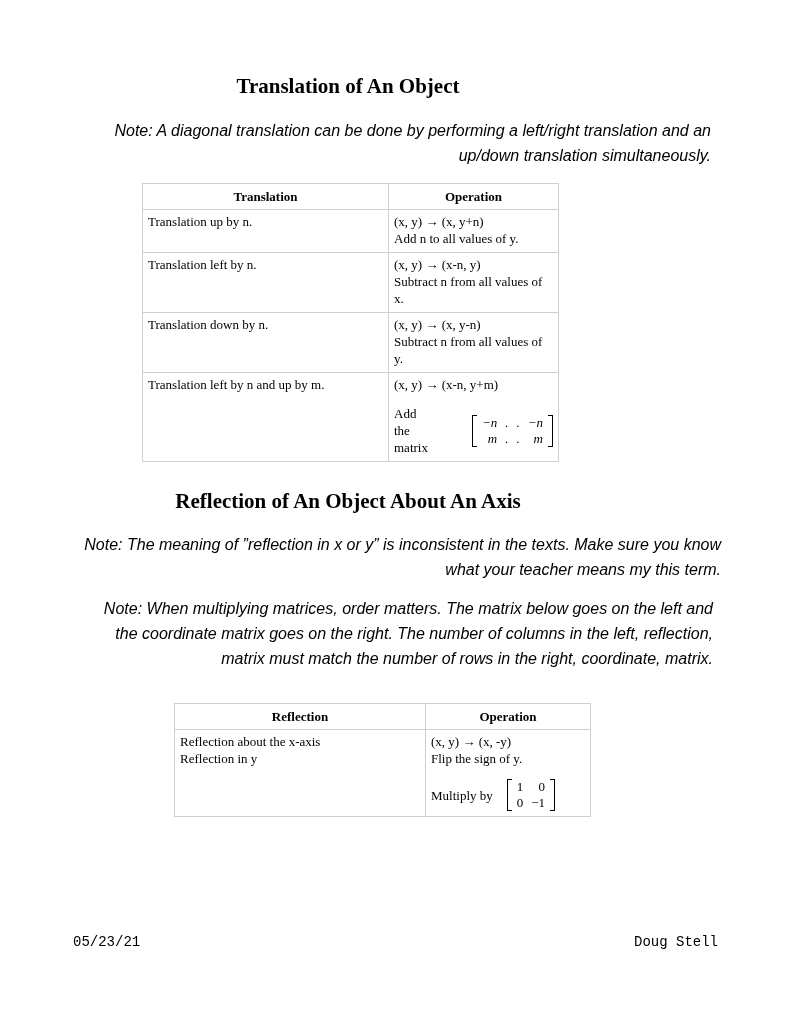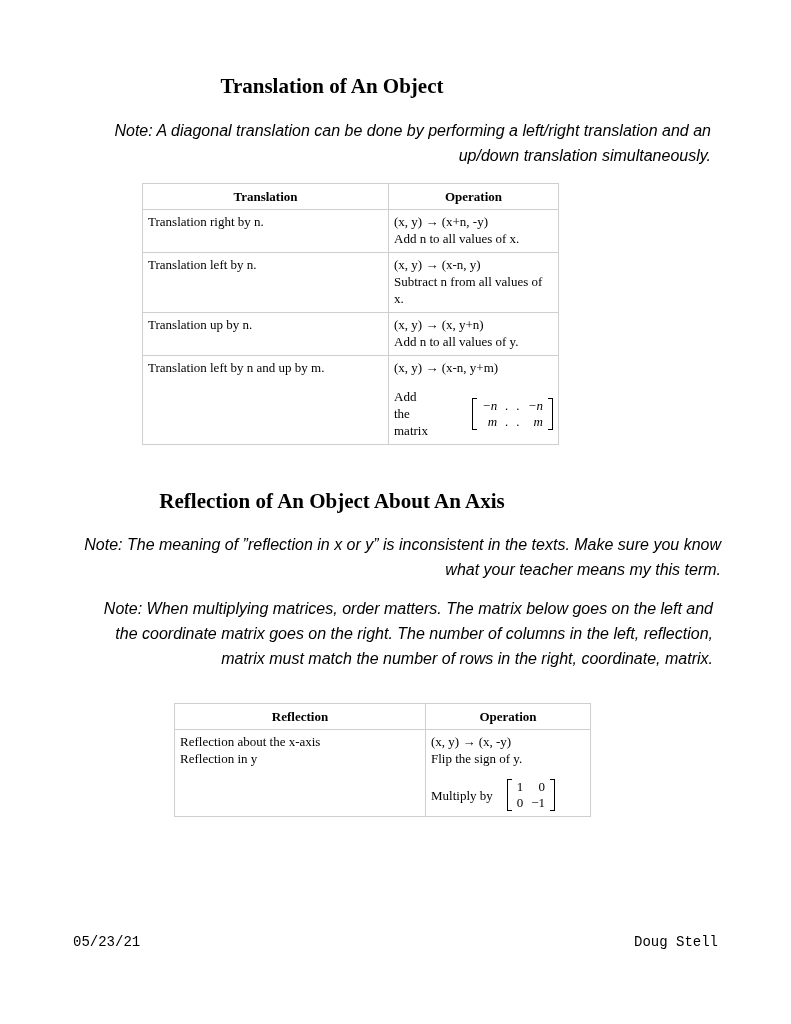--- a/index.html
+++ b/index.html
@@ -1,18 +1,18 @@
 <!DOCTYPE html>
 <html><head>
   <meta charset="utf-8">
   <style>
     html, body { margin: 0; padding: 0; background: #ffffff; }
     body { width: 791px; height: 1024px; position: relative; overflow: hidden; color: #000; }
     .title {
-      position: absolute; left: 0; width: 664px; text-align: center;
+      position: absolute; left: 16px; width: 664px; text-align: center;
       font-family: "Liberation Serif", serif; font-weight: bold; font-size: 21px;
     }
     .note {
       position: absolute; left: 60px; width: 671px; text-align: right;
       font-family: "Liberation Sans", sans-serif; font-style: italic; font-size: 16px; line-height: 25px;
     }
     table.doc {
       position: absolute; left: 142px; width: 417px;
       border-collapse: collapse;
       font-family: "Liberation Serif", serif; font-size: 13px; line-height: 17px;
@@ -49,38 +49,38 @@
   <colgroup>
       <col class="c1">
       <col>
     </colgroup>
   <tbody>
       <tr>
     <th>Translation</th>
     <th>Operation</th>
   </tr>
   <tr>
-    <td>Translation right by n.</td>
+    <td>Translation up by n.</td>
     <td>
-      <div>(x, y) → (x+n, -y)</div>
-      <div>Add n to all values of x.</div>
+      <div>(x, y) → (x, y+n)</div>
+      <div>Add n to all values of y.</div>
     </td>
   </tr>
   <tr>
     <td>Translation left by n.</td>
     <td>
       <div>(x, y) → (x-n, y)</div>
       <div>Subtract n from all values of x.</div>
     </td>
   </tr>
   <tr>
-    <td>Translation up by n.</td>
+    <td>Translation down by n.</td>
     <td>
-      <div>(x, y) → (x, y+n)</div>
-      <div>Add n to all values of y.</div>
+      <div>(x, y) → (x, y-n)</div>
+      <div>Subtract n from all values of y.</div>
     </td>
   </tr>
   <tr>
     <td>Translation left by n and up by m.</td>
     <td>
       <div>(x, y) → (x-n, y+m)</div>
       <div class="matrix-line" style="margin-top:12px;gap:36px;">
         <span>Add the matrix</span>
         <span class="matrix m4">
           <span>−n</span>

